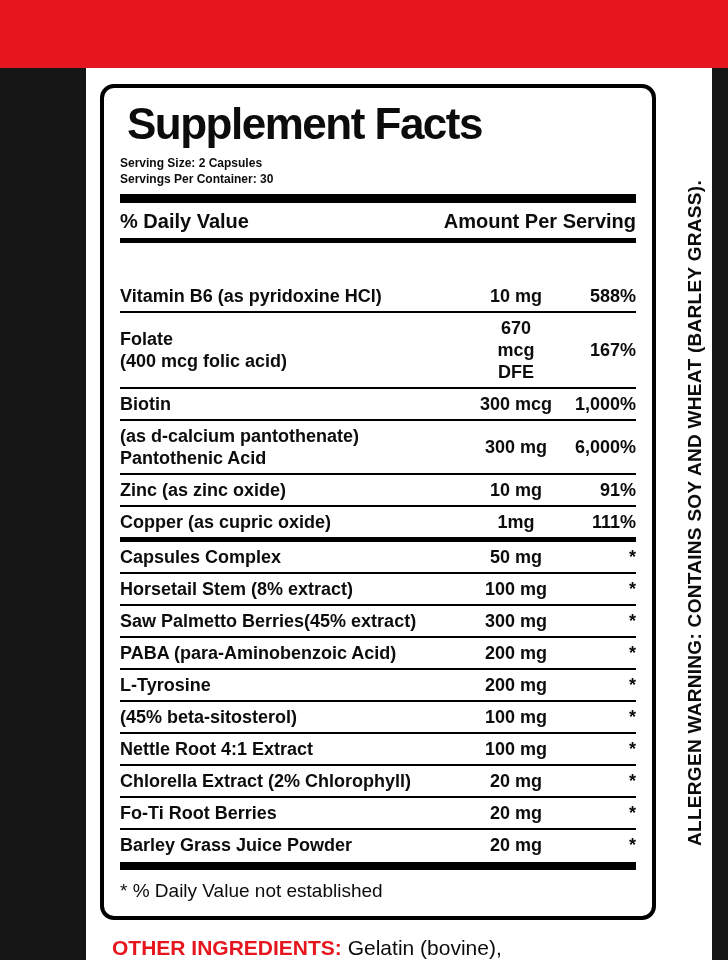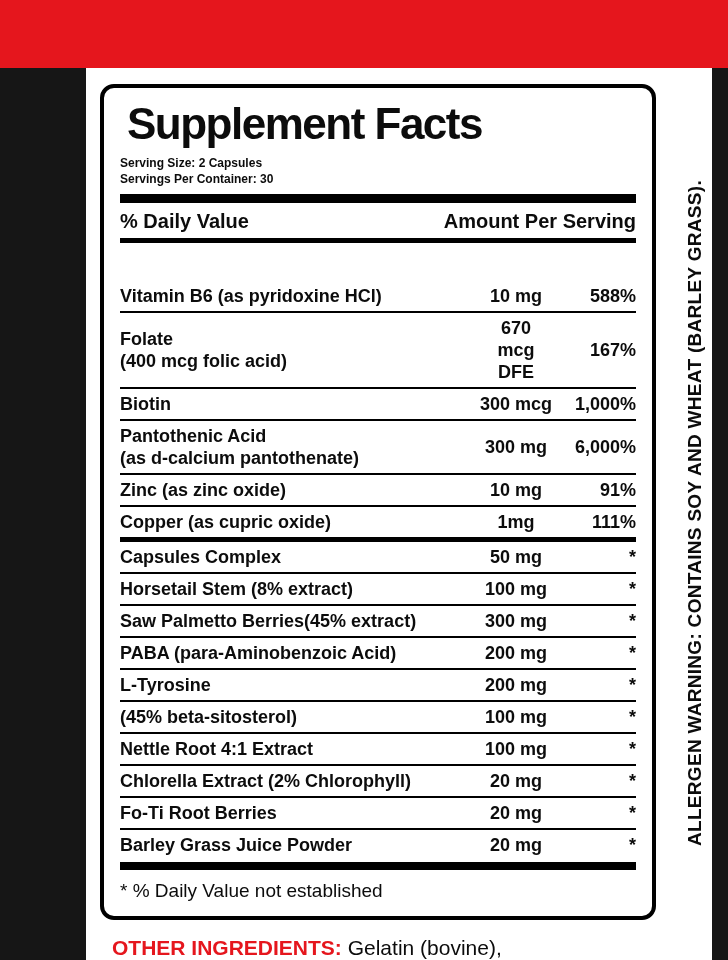--- a/index.html
+++ b/index.html
@@ -106,22 +106,22 @@
         <div class="c-name">
             <div>Biotin</div>
             <div></div>
           </div>
         <div class="c-amt">300 mcg</div>
         <div class="c-dv">1,000%</div>
       </div>
 
       <div class="row">
         <div class="c-name">
+            <div>(as d-calcium pantothenate)</div>
             <div>Pantothenic Acid</div>
-            <div>(as d-calcium pantothenate)</div>
           </div>
         <div class="c-amt">300 mg</div>
         <div class="c-dv">6,000%</div>
       </div>
 
       <div class="row">
         <div class="c-name">
             <div>Zinc (as zinc oxide)</div>
             <div></div>
           </div>

